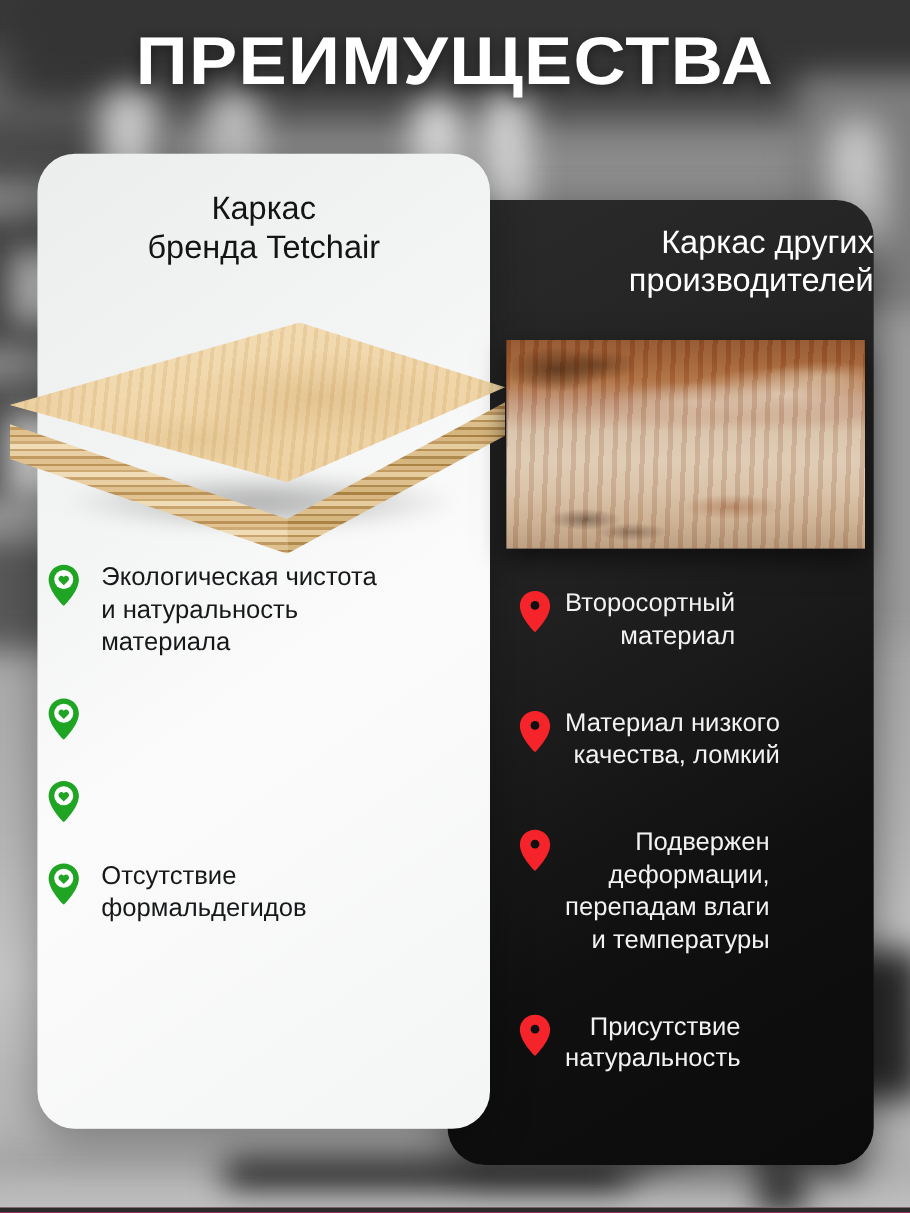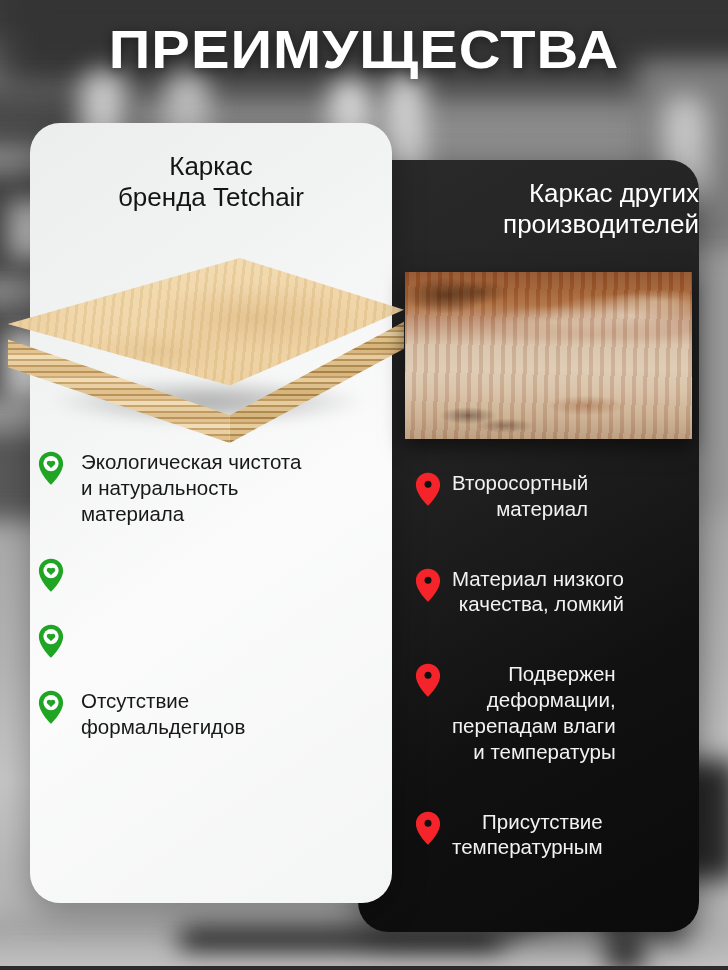--- a/index.html
+++ b/index.html
@@ -411,18 +411,18 @@
     </div>
 
     <div class="fitem">
       <span class="pin">
         <svg viewBox="0 0 26 34" xmlns="http://www.w3.org/2000/svg">
           <path d="M13 0.8C6.2 0.8 0.9 6.1 0.9 12.8c0 8.6 10.2 19.2 11.4 20.4.4.4 1 .4 1.4 0 1.2-1.2 11.4-11.8 11.4-20.4C25.1 6.1 19.8.8 13 .8z" fill="#F5242A"></path>
           <circle cx="13" cy="12.3" r="3.5" fill="#101010"></circle>
         </svg>
       </span>
       <span class="ftext">Присутствие
-температурным</span>
+натуральность</span>
     </div>
 
   </div>
 
 </div>
 
 </body></html>

